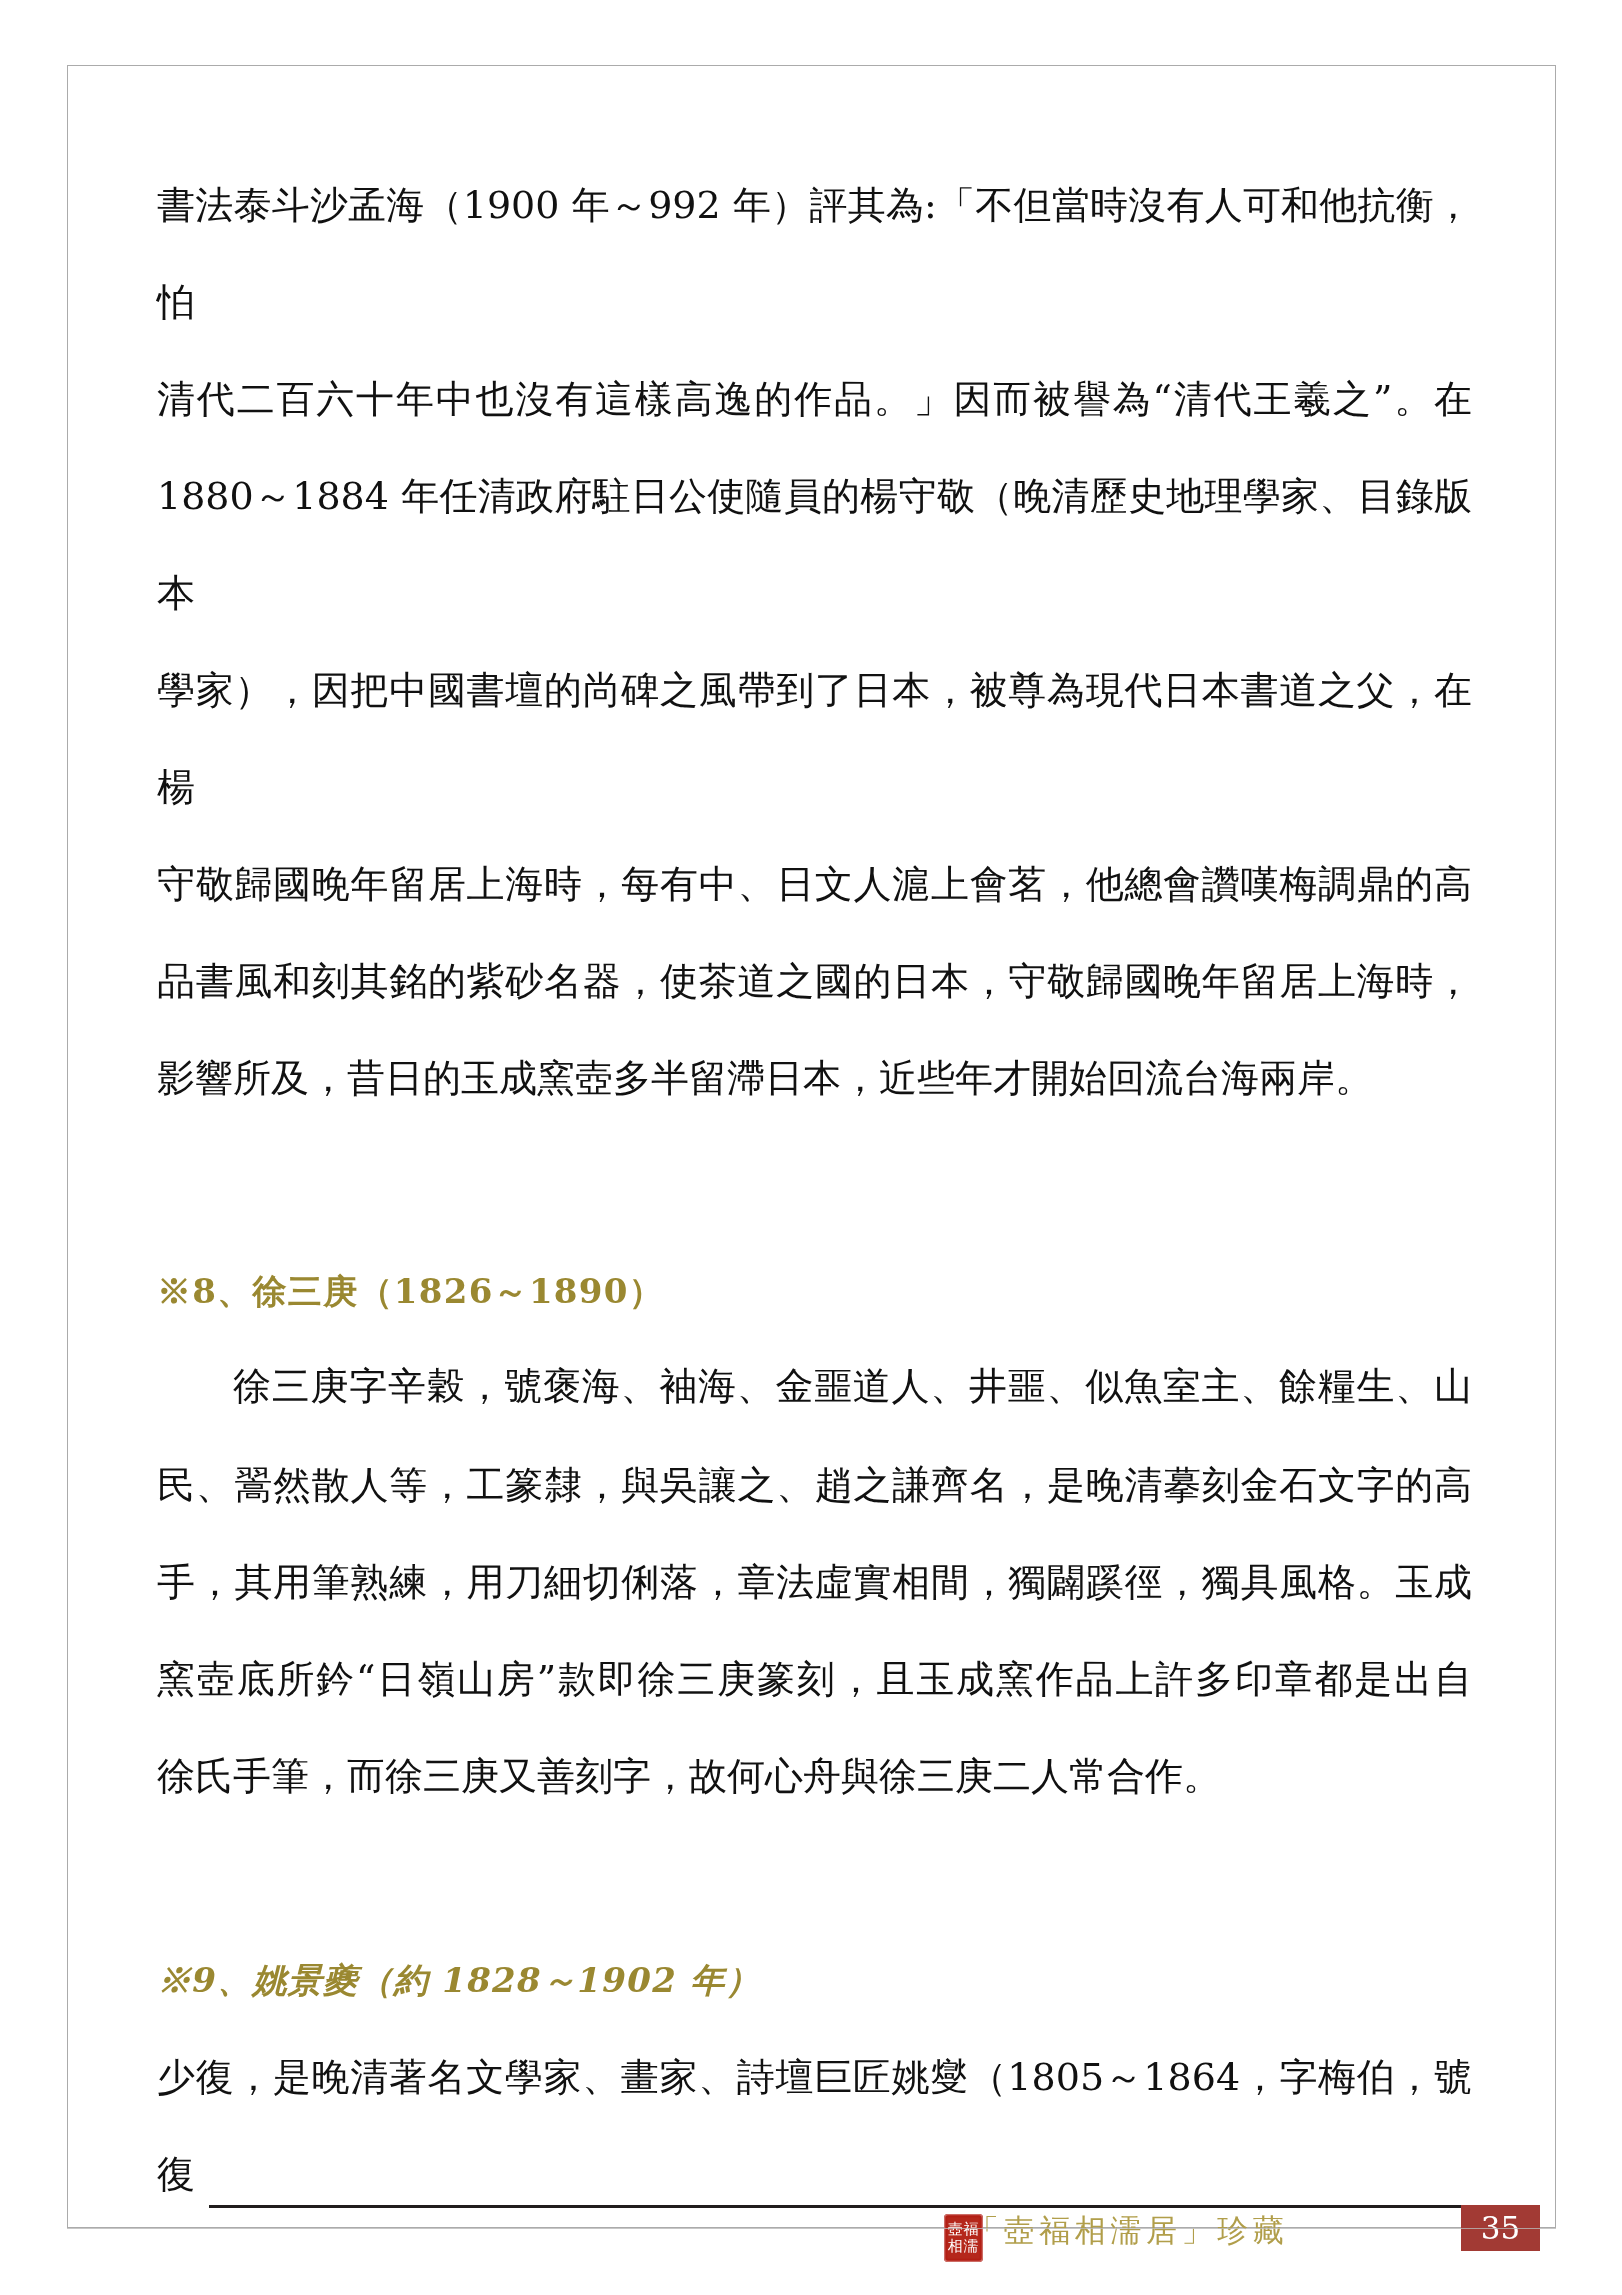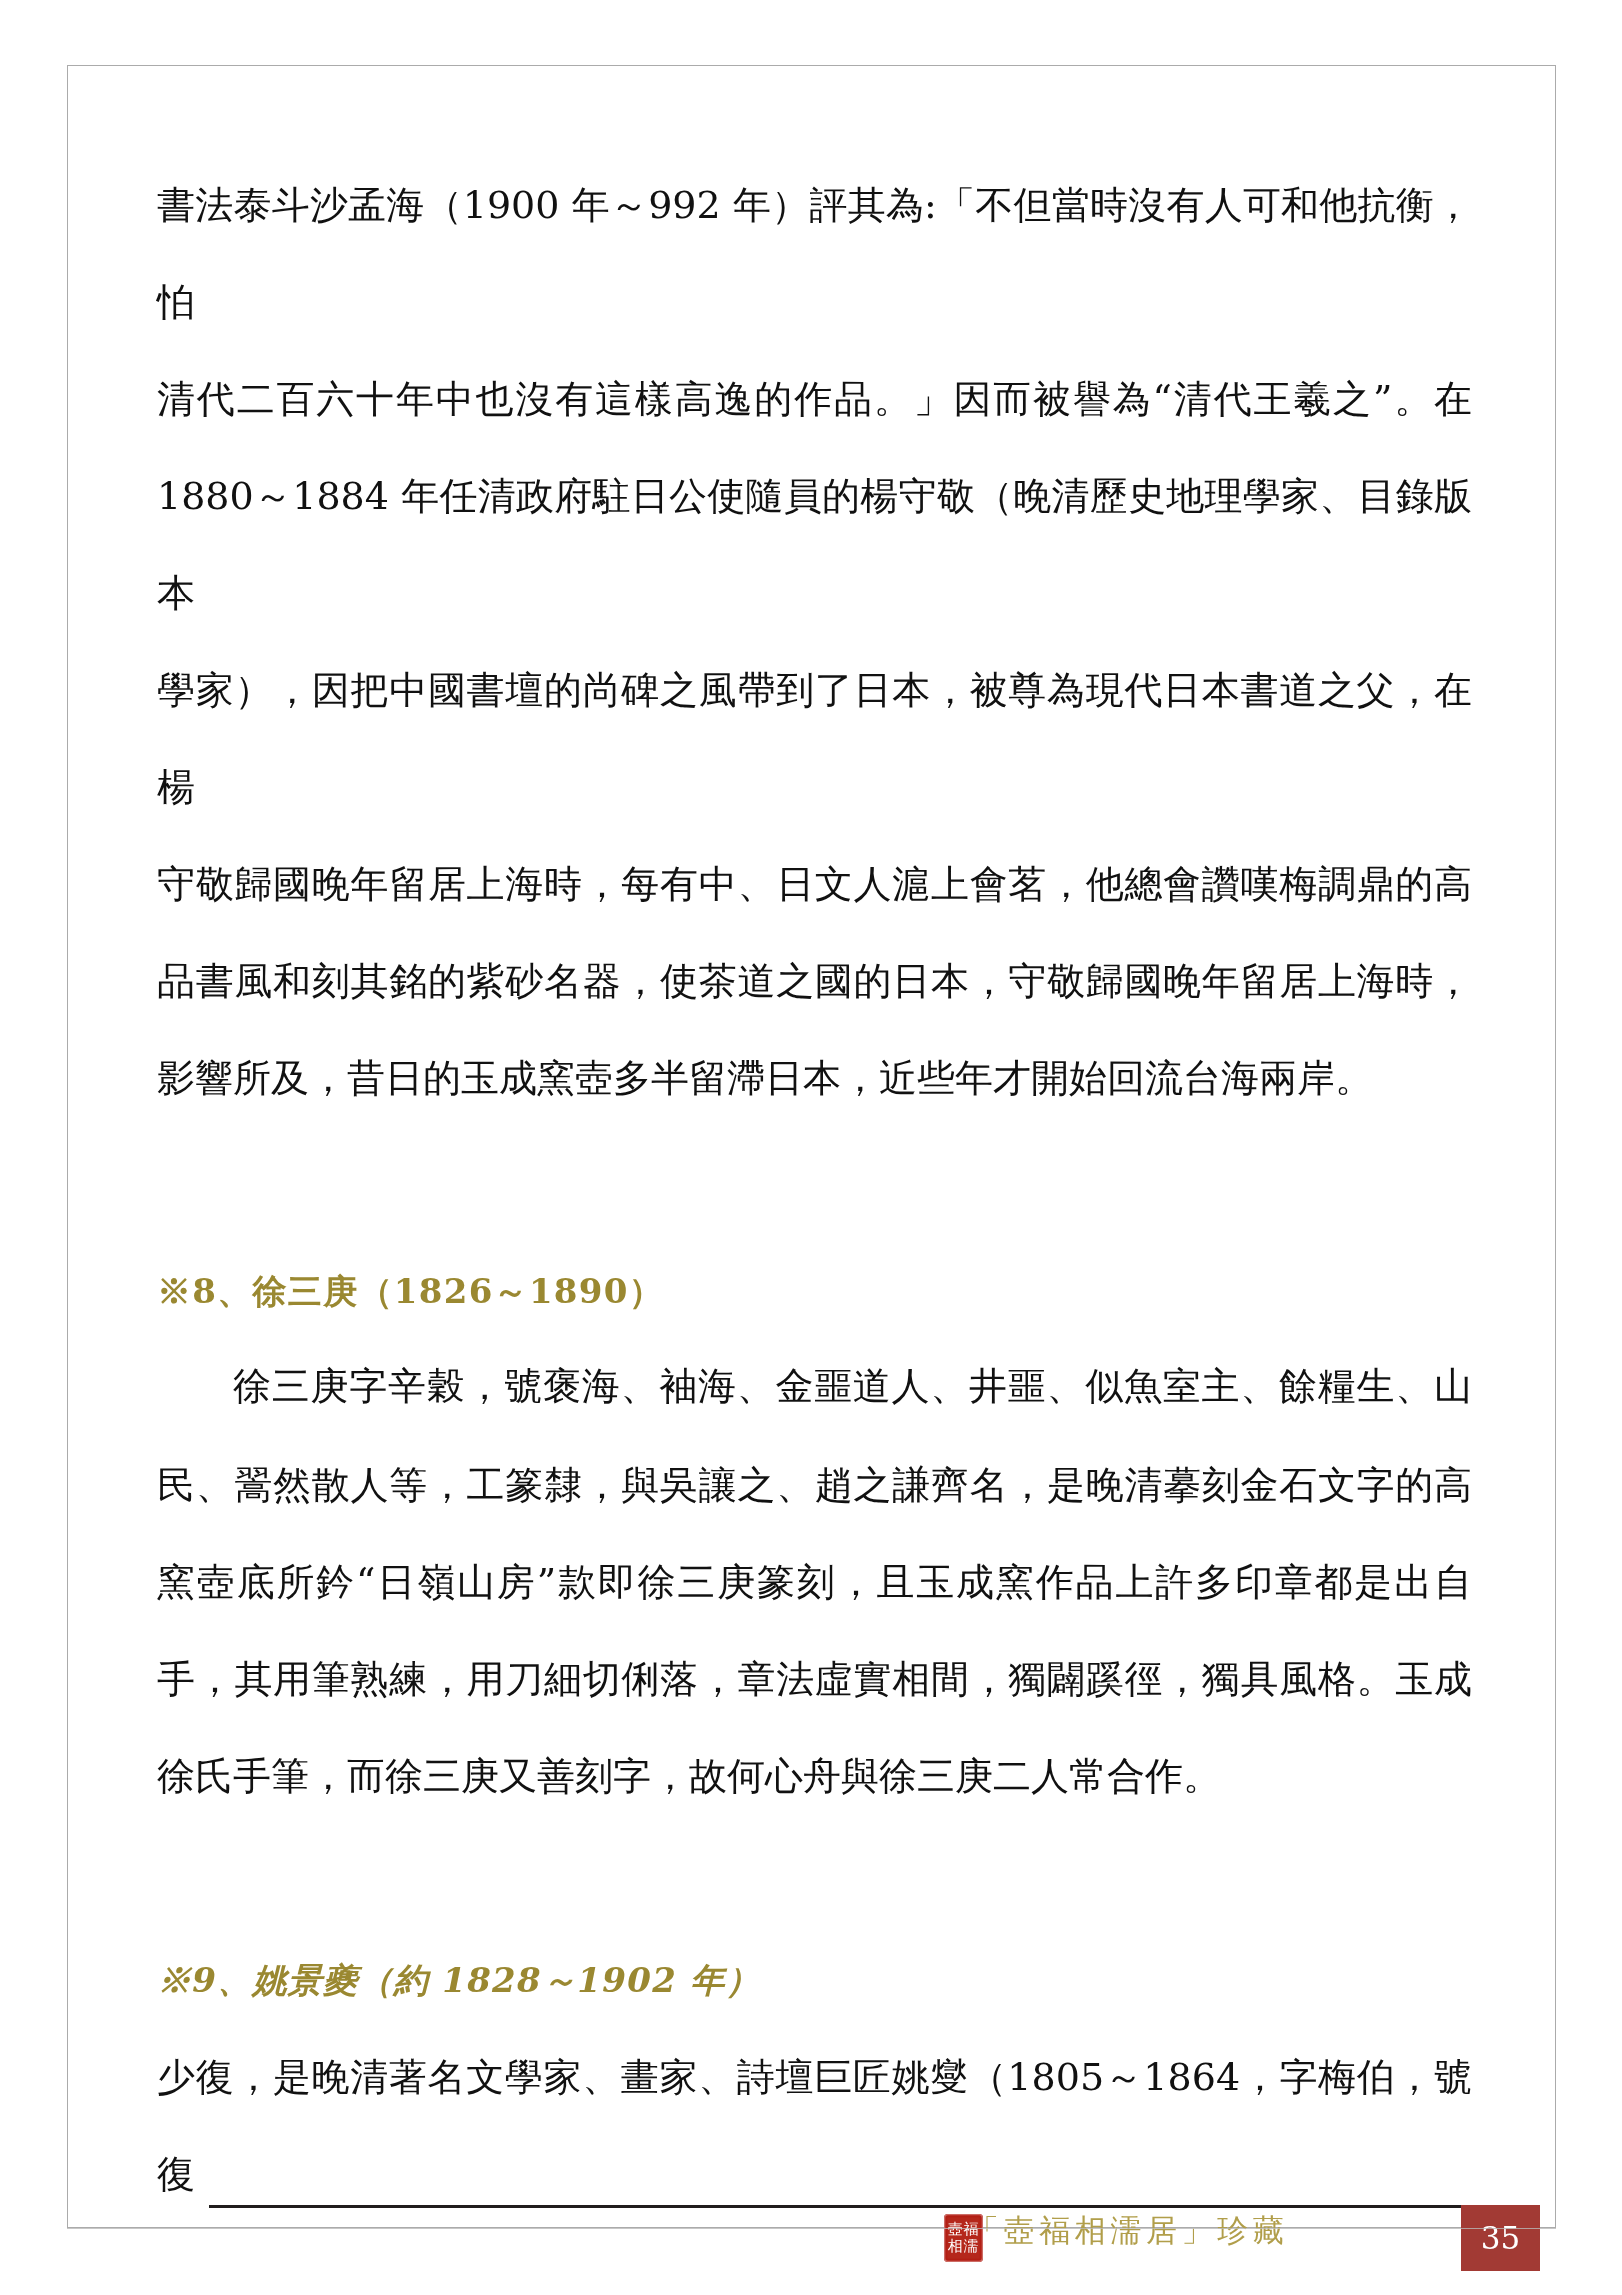--- a/index.html
+++ b/index.html
@@ -24,21 +24,21 @@
        background:rgba(185,185,185,0.8);z-index:4;}
   .seal{position:absolute;left:944px;top:2214px;width:39px;height:48px;
        background:var(--seal-red,#b5271b);border-radius:3.9px;z-index:3;
        display:flex;flex-wrap:wrap;align-content:center;justify-content:center;
        box-shadow:inset 0 0 0 1.3px rgba(255,255,255,.35), inset 0 0 0 3.3px rgba(178,30,20,.9);}
   .seal span{color:#fff;font-size:15px;line-height:17px;width:34px;text-align:center;
        letter-spacing:0.7px;}
   .footer-title{position:absolute;left:968px;top:2212px;z-index:3;
        color:var(--footer-gold,#b19e4a);font-size:31px;line-height:37px;
        letter-spacing:4.6px;font-weight:400;}
-  .page-badge{position:absolute;left:1461px;top:2205px;width:79px;height:66px;
+  .page-badge{position:absolute;left:1461px;top:2205px;width:79px;height:46px;
        background:var(--page-box-red,#a23a34);z-index:3;
        display:flex;align-items:center;justify-content:center;
        color:#ffffff;font-size:31px;font-family:"DejaVu Serif","Liberation Serif",serif;}
 </style>
 </head>
 <body>
 
 <div class="page">
   <div class="page-border"></div>
 
@@ -49,22 +49,22 @@
         <div class="line j">1880～1884 年任清政府駐日公使隨員的楊守敬（晚清歷史地理學家、目錄版本</div>
         <div class="line j">學家），因把中國書壇的尚碑之風帶到了日本，被尊為現代日本書道之父，在楊</div>
         <div class="line j">守敬歸國晚年留居上海時，每有中、日文人滬上會茗，他總會讚嘆梅調鼎的高</div>
         <div class="line j">品書風和刻其銘的紫砂名器，使茶道之國的日本，守敬歸國晚年留居上海時，</div>
         <div class="line">影響所及，昔日的玉成窯壺多半留滯日本，近些年才開始回流台海兩岸。</div>
       </div>
       <div class="heading h8">※8、徐三庚（1826～1890）</div>
       <div class="para">
         <div class="line j ind">徐三庚字辛穀，號褒海、袖海、金噩道人、井噩、似魚室主、餘糧生、山</div>
         <div class="line j">民、翯然散人等，工篆隸，與吳讓之、趙之謙齊名，是晚清摹刻金石文字的高</div>
+        <div class="line j">手，其用筆熟練，用刀細切俐落，章法虛實相間，獨闢蹊徑，獨具風格。玉成</div>
         <div class="line j">窯壺底所鈐“日嶺山房”款即徐三庚篆刻，且玉成窯作品上許多印章都是出自</div>
-        <div class="line j">手，其用筆熟練，用刀細切俐落，章法虛實相間，獨闢蹊徑，獨具風格。玉成</div>
         <div class="line">徐氏手筆，而徐三庚又善刻字，故何心舟與徐三庚二人常合作。</div>
       </div>
       <div class="heading h9">※9、姚景夔（約 1828～1902 年）</div>
       <div class="para">
         <div class="line j">少復，是晚清著名文學家、畫家、詩壇巨匠姚燮（1805～1864，字梅伯，號復</div>
       </div>
     </div>
 
   <div class="footer-rule"></div>
 

